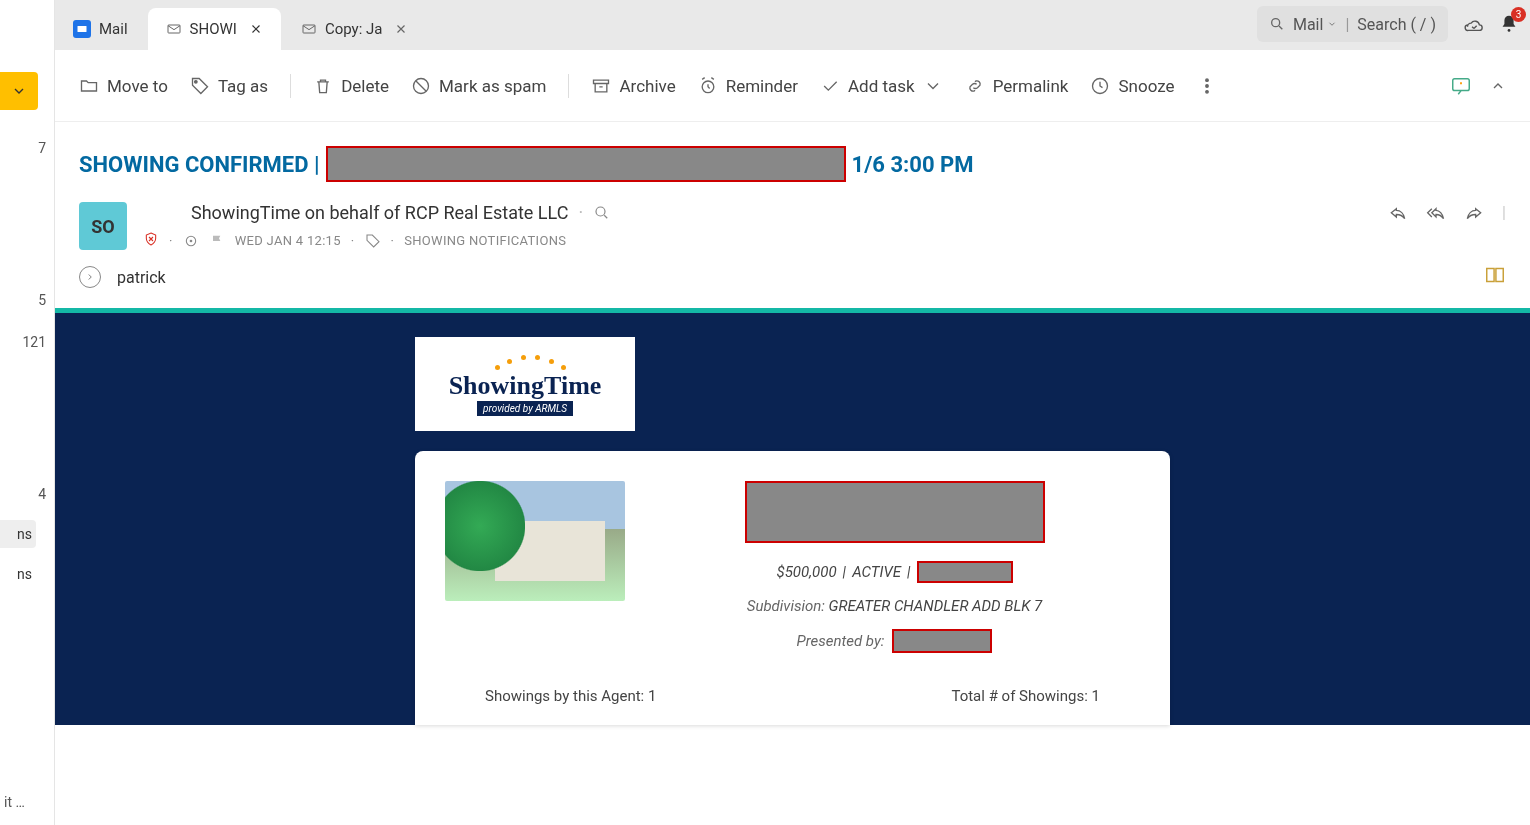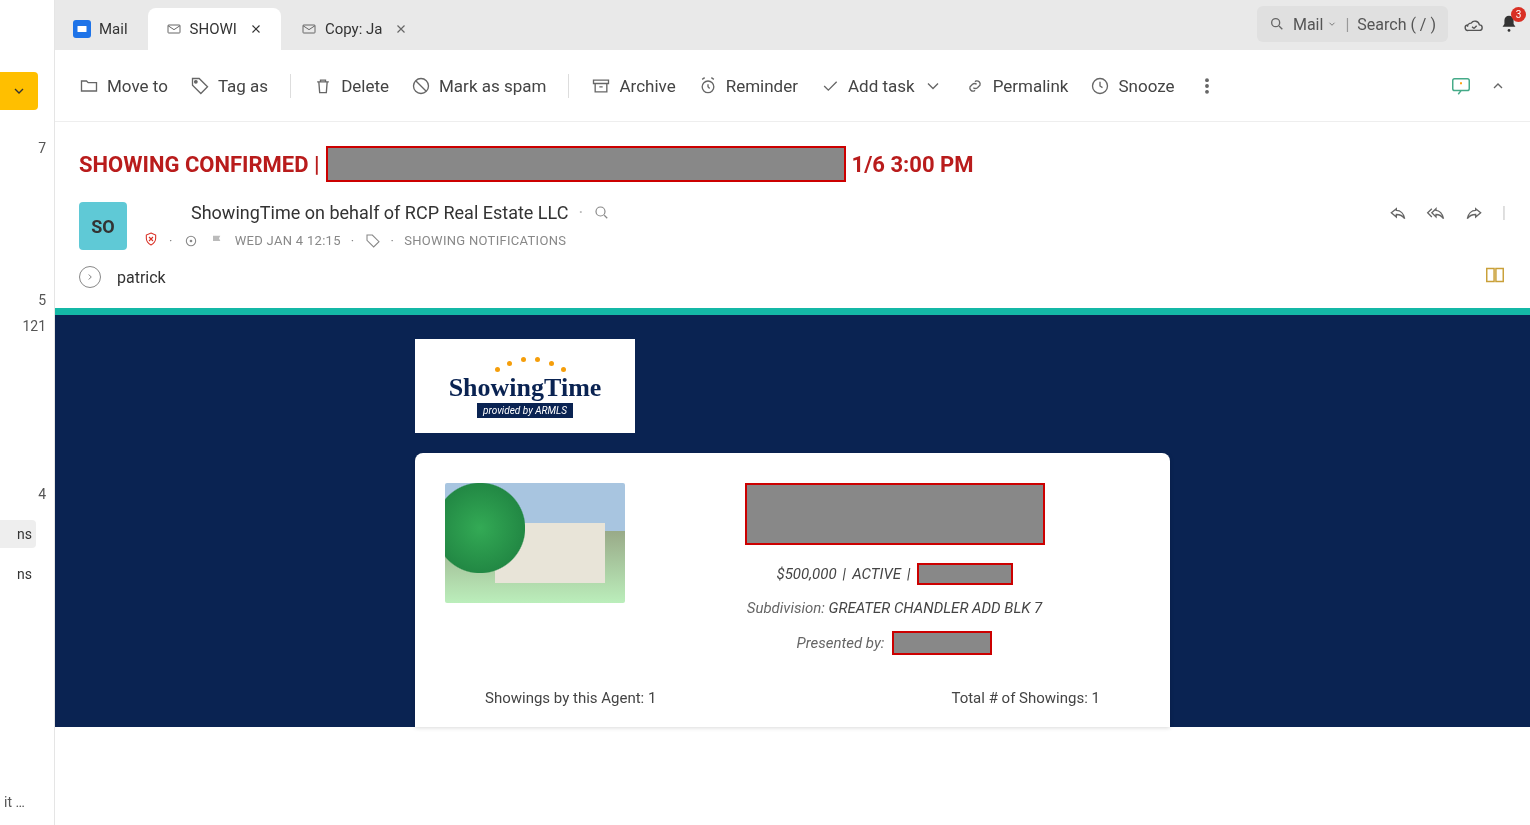--- a/index.html
+++ b/index.html
@@ -5,21 +5,21 @@
 * { margin: 0; padding: 0; box-sizing: border-box; }
 body { font-family: -apple-system, BlinkMacSystemFont, "Segoe UI", Roboto, Arial, sans-serif; background: #f5f5f5; width: 1530px; height: 825px; overflow: hidden; position: relative; }
 
 
 .left-rail { position: absolute; left: 0; top: 0; width: 55px; height: 825px; background: #fff; border-right: 1px solid #e5e5e5; }
 .left-rail .compose { position: absolute; top: 72px; left: 0; width: 38px; height: 38px; background: #ffbf00; display: flex; align-items: center; justify-content: center; border-radius: 0 4px 4px 0; }
 .left-rail .compose svg { width: 16px; height: 16px; }
 .left-rail .count { position: absolute; right: 8px; font-size: 14px; color: #555; }
 .left-rail .c7 { top: 140px; }
 .left-rail .c5 { top: 292px; }
-.left-rail .c121 { top: 318px; }
+.left-rail .c121 { top: 334px; }
 .left-rail .c4 { top: 486px; }
 .left-rail .tag-pill { position: absolute; left: -10px; width: 46px; height: 28px; background: #eee; border-radius: 4px; color: #333; font-size: 14px; display: flex; align-items: center; justify-content: flex-end; padding-right: 4px; }
 .left-rail .t1 { top: 520px; }
 .left-rail .t2 { top: 560px; background: transparent; }
 .left-rail .more { position: absolute; bottom: 15px; left: 4px; font-size: 14px; color: #555; }
 
 
 .tabs { position: absolute; left: 55px; top: 0; right: 0; height: 50px; background: #e9e9e9; display: flex; align-items: flex-end; }
 .tab { height: 42px; padding: 0 18px; display: flex; align-items: center; gap: 8px; font-size: 15px; color: #333; border-radius: 8px 8px 0 0; margin-right: 2px; position: relative; }
 .tab.active { background: #fff; }
@@ -38,36 +38,36 @@
 
 
 .toolbar { position: absolute; left: 55px; top: 50px; right: 0; height: 72px; background: #fff; border-bottom: 1px solid #eee; display: flex; align-items: center; padding: 0 24px; gap: 22px; }
 .tb-item { display: flex; align-items: center; gap: 8px; font-size: 17px; color: #444; cursor: pointer; }
 .tb-item svg { width: 20px; height: 20px; stroke: #666; fill: none; stroke-width: 1.6; }
 .tb-sep { width: 1px; height: 24px; background: #ddd; }
 .tb-right { margin-left: auto; display: flex; align-items: center; gap: 18px; }
 
 
 .content { position: absolute; left: 55px; top: 122px; right: 0; bottom: 0; background: #fff; overflow: hidden; }
-.subject-row { padding: 24px 24px 10px; display: flex; align-items: center; gap: 6px; font-size: 22px; font-weight: 700; color: #b91c1c; }
+.subject-row { padding: 24px 24px 10px; display: flex; align-items: center; gap: 6px; font-size: 22px; font-weight: 700; color: #0369a1; }
 .redact-box { display: inline-block; background: #888; border: 2px solid #c00; height: 36px; }
 .redact-lg { width: 520px; }
 
 .meta-row { padding: 10px 24px 0; display: flex; align-items: flex-start; gap: 16px; }
 .avatar { width: 48px; height: 48px; background: #5fc9d6; color: #333; font-weight: 700; font-size: 18px; display: flex; align-items: center; justify-content: center; border-radius: 4px; }
 .meta-col { flex: 1; }
 .sender-line { display: flex; align-items: center; gap: 10px; font-size: 18px; color: #333; margin-left: 48px; }
 .sender-line .dot { color: #bbb; }
 .flags-line { display: flex; align-items: center; gap: 10px; margin-top: 8px; font-size: 13px; color: #888; letter-spacing: 0.3px; }
 .flags-line svg { width: 16px; height: 16px; }
 .flags-line .shield svg { stroke: #d93025; }
 .meta-actions { margin-left: auto; display: flex; align-items: center; gap: 18px; }
 .meta-actions svg { width: 20px; height: 20px; stroke: #666; fill: none; }
 
-.recipient-row { padding: 14px 24px 18px; display: flex; align-items: center; gap: 16px; font-size: 16px; color: #333; border-bottom: 7px solid #14b8a6; }
+.recipient-row { padding: 14px 24px 18px; display: flex; align-items: center; gap: 16px; font-size: 16px; color: #333; border-bottom: 5px solid #14b8a6; }
 .expand-circ { width: 22px; height: 22px; border: 1.5px solid #888; border-radius: 50%; display: flex; align-items: center; justify-content: center; }
 .recipient-row .book-ico { margin-left: auto; }
 
 
 .email-body { background: #ededed; padding: 0; }
 .hero { background: #0a2352; padding: 24px 0 0; position: relative; }
 .logo-box { margin-left: 360px; width: 220px; height: 94px; background: #fff; display: flex; flex-direction: column; align-items: center; justify-content: center; }
 .logo-text { font-family: Georgia, serif; font-weight: 700; font-size: 26px; color: #0a2352; position: relative; line-height: 1; }
 .logo-sub { font-size: 10px; color: #fff; background: #0a2352; padding: 2px 6px; margin-top: 2px; font-style: italic; }
 .logo-arc { width: 80px; height: 20px; position: relative; }

